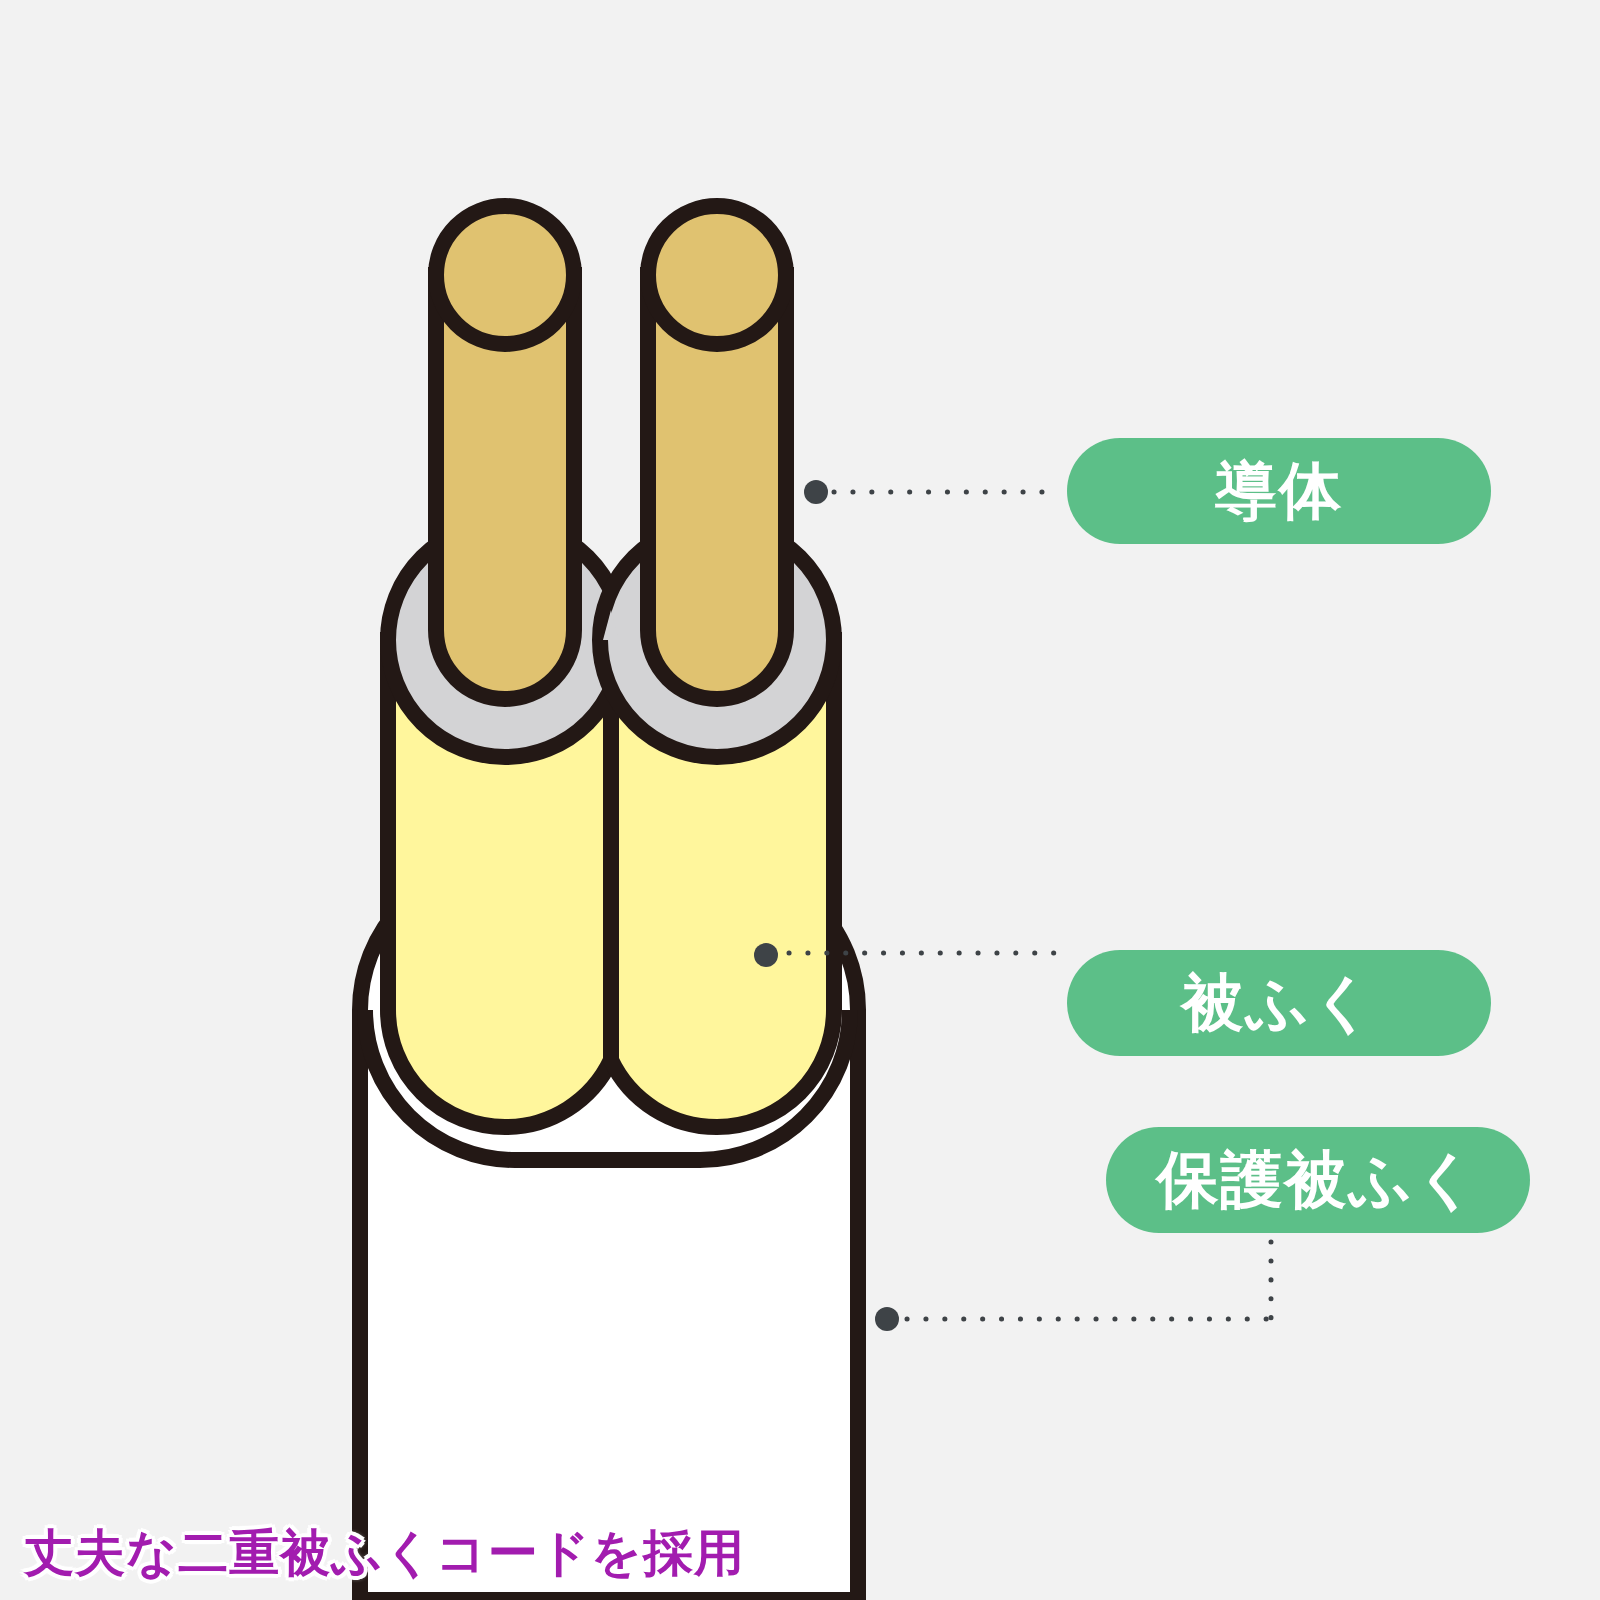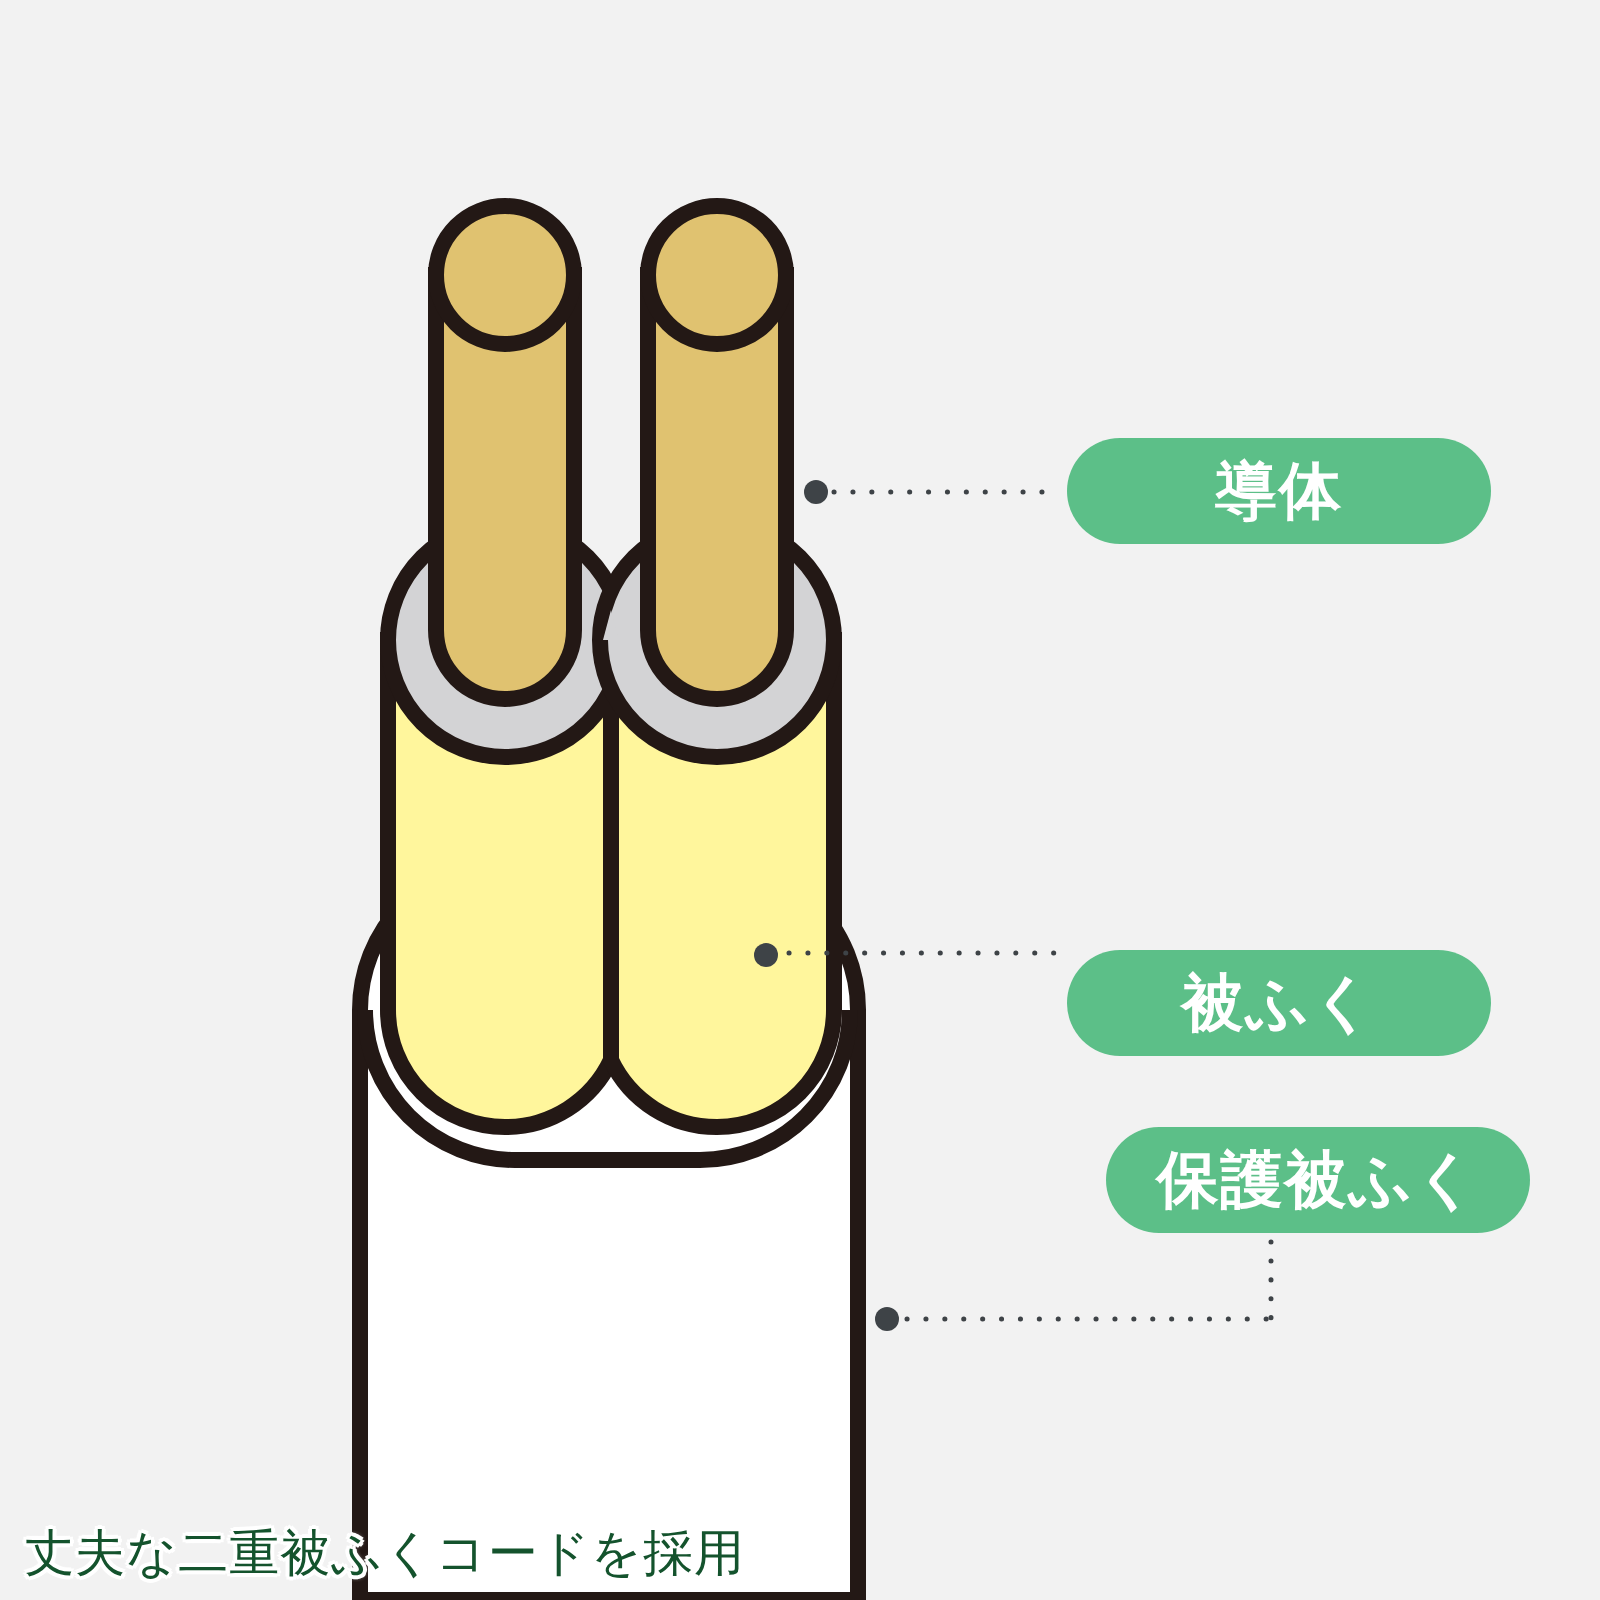--- a/index.html
+++ b/index.html
@@ -19,21 +19,21 @@
       display: flex; align-items: center; justify-content: center;
       font-size: 62px; font-weight: bold;
       letter-spacing: 2px;
       box-sizing: border-box;
     }
     #label-conductor { left: 1067px; top: 438px; width: 424px; }
     #label-insulation { left: 1067px; top: 906px; width: 424px; margin-top: 44px; }
     #label-sheath { left: 1106px; top: 1127px; width: 424px; }
     .caption {
       position: absolute; left: 24px; top: 1520px;
-      font-size: 50px; font-weight: normal; color: #14532d;
+      font-size: 50px; font-weight: bold; color: #a21caf;
       letter-spacing: 1px;
       text-shadow:
         0 0 6px #fff, 0 0 6px #fff, 3px 3px 0 #fff, -3px -3px 0 #fff,
         3px -3px 0 #fff, -3px 3px 0 #fff, 0 4px 0 #fff, 0 -4px 0 #fff,
         4px 0 0 #fff, -4px 0 0 #fff;
     }
   </style>
 </head>
 <body>
 

